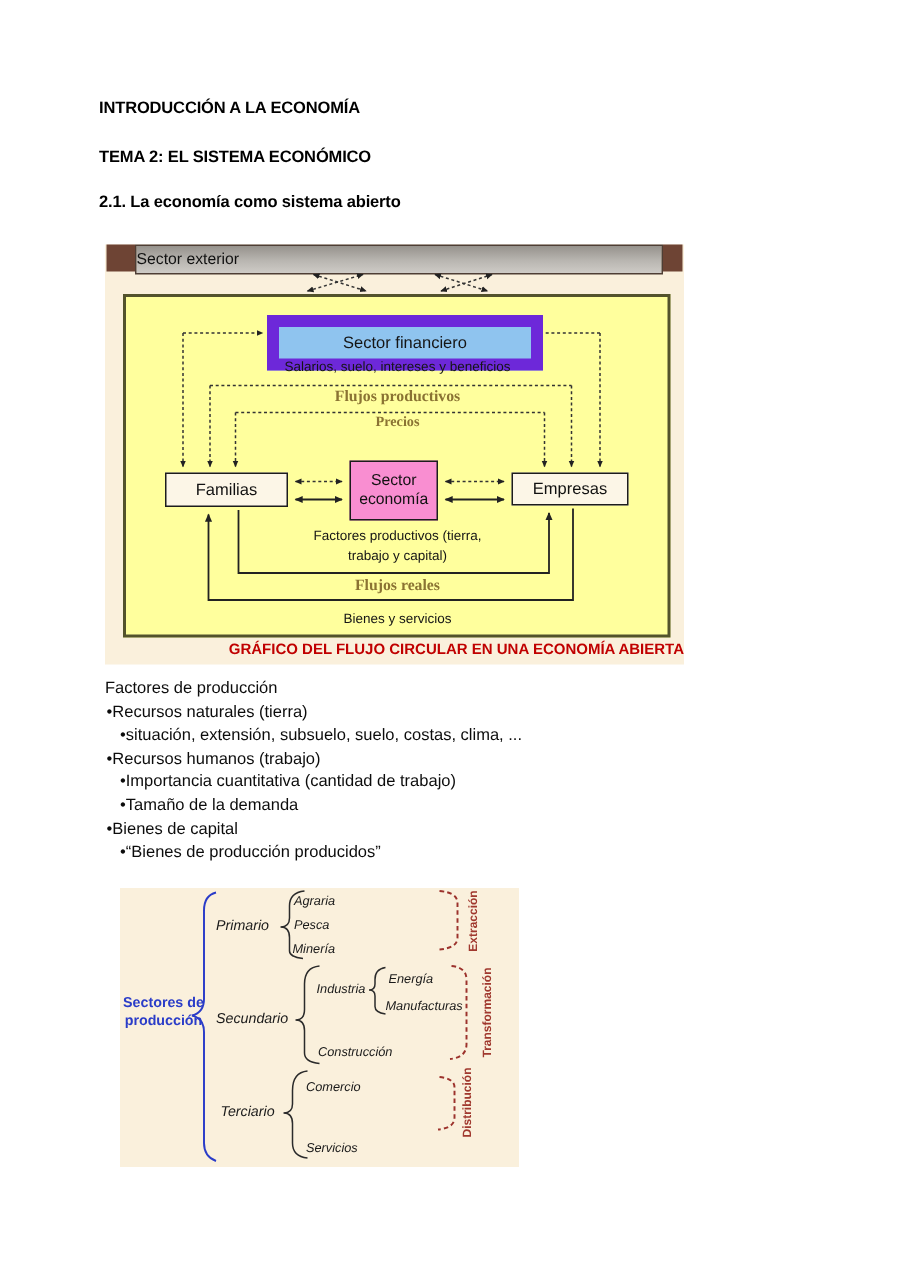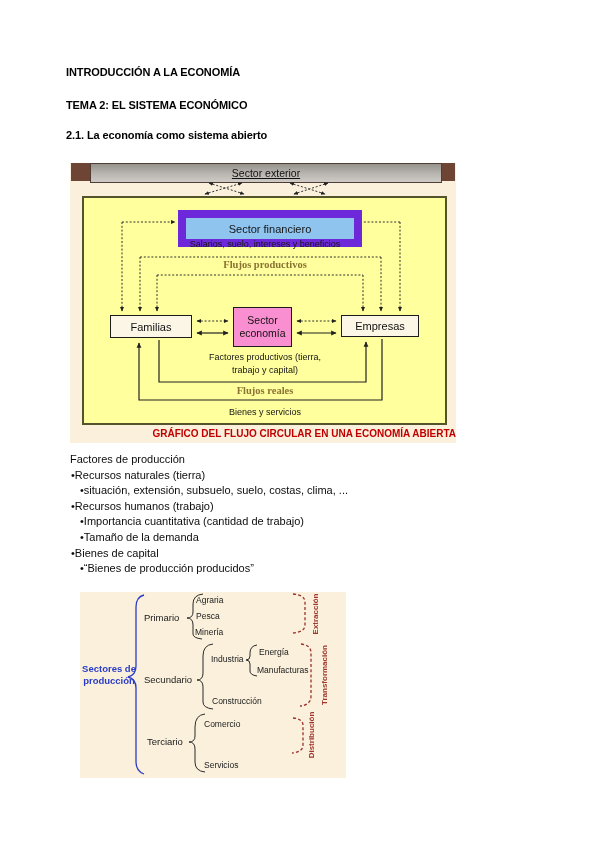--- a/index.html
+++ b/index.html
@@ -5,22 +5,22 @@
   html,body{margin:0;padding:0;background:#fff;}
   .page{position:relative;width:484px;height:848px;background:#ffffff;overflow:hidden;
         font-family:"Liberation Sans",sans-serif;color:#111;}
   .hd{position:absolute;left:66px;font-weight:bold;font-size:11px;letter-spacing:-0.1px;color:#000;}
 
   
   .fig1{position:absolute;left:70px;top:163px;width:386px;height:280px;background:#FAF0DC;}
   .brown{position:absolute;top:0;height:18px;background:#6E4434;}
   .graybar{position:absolute;left:20px;top:0;width:350px;height:18px;
            background:linear-gradient(180deg,#96928c,#b9b6b1 55%,#cecbc6);
-           border:1px solid #4e3e35;display:flex;align-items:center;justify-content:center;
-           font-size:10.5px;color:#111;text-decoration:underline;}
+           border:1px solid #4e3e35;display:flex;align-items:center;justify-content:flex-start;
+           font-size:10.5px;color:#111;}
   .yellow{position:absolute;left:12px;top:33px;width:361px;height:225px;
           background:#FFFF9D;border:2px solid #53532c;}
   .fsvg{position:absolute;left:0;top:0;}
   .bluebox{position:absolute;left:108px;top:47px;width:168px;height:21px;background:#8FC4EF;
            border:8px solid #6d28d9;display:flex;align-items:center;justify-content:center;
            font-size:11px;color:#151515;}
   .wbox{position:absolute;background:#FCF6E7;border:1.5px solid #1c1c1c;display:flex;
         align-items:center;justify-content:center;font-size:11px;color:#111;}
   .pinkbox{position:absolute;left:163px;top:144px;width:57px;height:38px;background:#F98ED1;
            border:1.5px solid #1c1c1c;display:flex;flex-direction:column;align-items:center;
@@ -32,21 +32,21 @@
            font-weight:bold;font-size:10px;color:#C00000;}
 
   
   .list{position:absolute;left:70px;top:452px;width:440px;font-size:11px;line-height:15.6px;color:#0c0c0c;}
   .li::before{content:"\2022 ";}
   .lv1{margin-left:1px;}
   .lv2{margin-left:10px;}
 
   
   .fig2{position:absolute;left:80px;top:592px;width:266px;height:186px;background:#FAF0DC;}
-  .f2t{position:absolute;font-size:8.5px;color:#1a1a1a;white-space:nowrap;}
+  .f2t{position:absolute;font-size:8.5px;color:#1a1a1a;white-space:nowrap;font-style:italic;}
   .f2big{font-size:9.5px;}
   .bluelbl{position:absolute;left:0;top:71px;width:58px;text-align:center;color:#2A3CC8;
            font-size:9.5px;font-weight:600;line-height:12px;}
   .rot{position:absolute;width:68px;height:12px;text-align:center;font-size:8px;font-weight:600;
        color:#A0382E;transform:rotate(-90deg);white-space:nowrap;}
 </style>
 </head>
 <body>
 
 <div class="page">
@@ -103,20 +103,21 @@
         <path d="M312,176 L312,237 L69,237 L69,180" marker-end="url(#me)"></path>
       </g>
     </svg>
 
     <div class="bluebox">
       <span>Sector financiero</span>
     </div>
 
     <div class="clabel sans9" style="top:76px;">Salarios, suelo, intereses y beneficios</div>
     <div class="clabel olive" style="top:96px;font-size:10.5px;">Flujos productivos</div>
+    <div class="clabel olive" style="top:114px;font-size:9.5px;">Precios</div>
 
     <div class="wbox" style="left:40px;top:152px;width:80px;height:21px;">
       <span>Familias</span>
     </div>
     <div class="pinkbox">
       <span>Sector</span>
       <span>economía</span>
     </div>
     <div class="wbox" style="left:271px;top:152px;width:76px;height:20px;">
       <span>Empresas</span>

